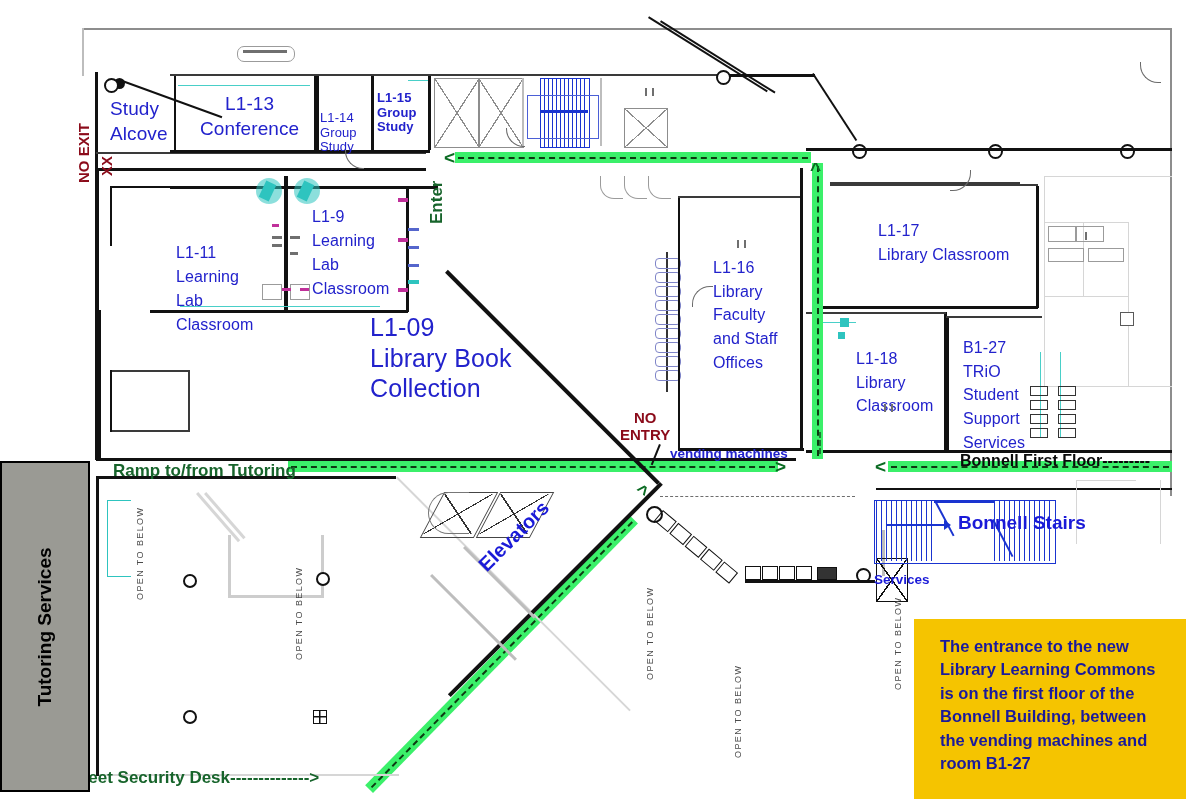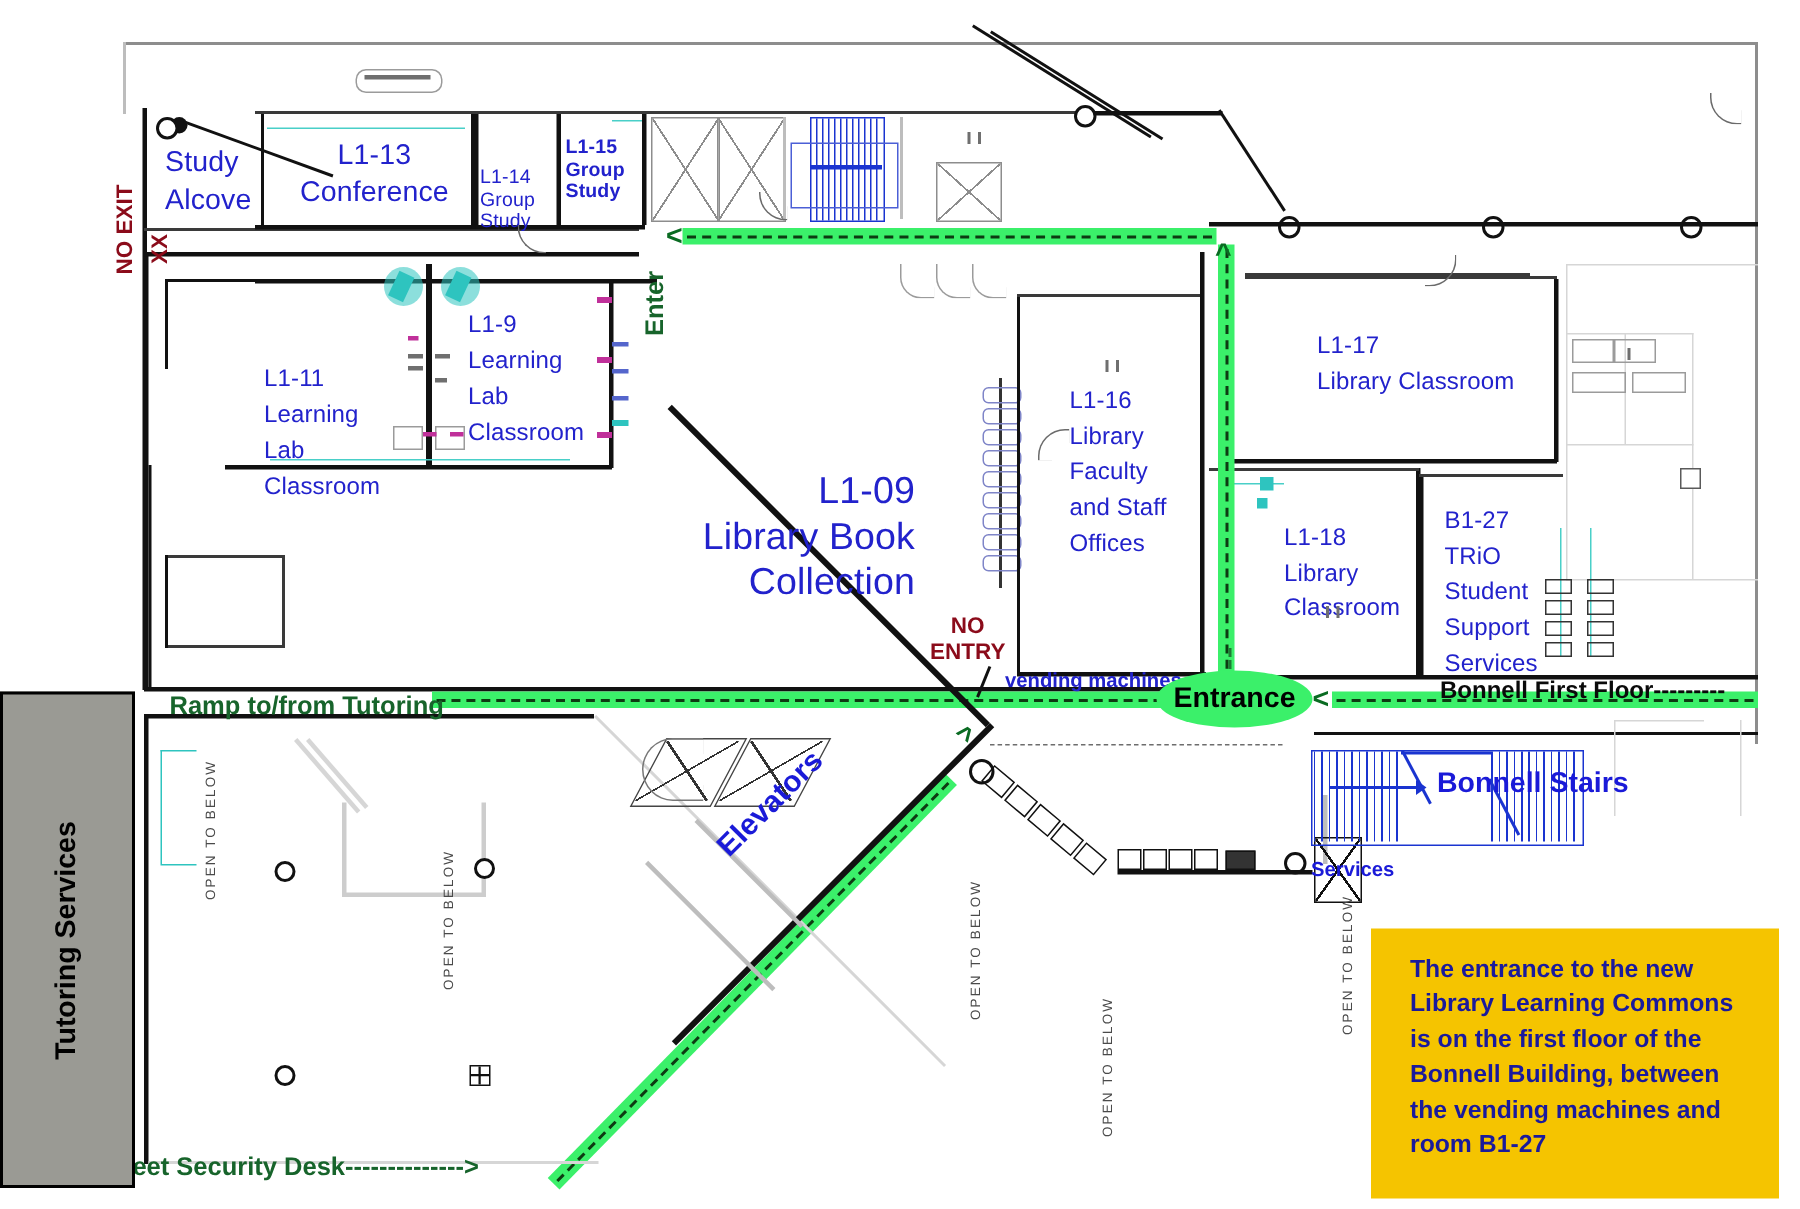--- a/index.html
+++ b/index.html
@@ -6,21 +6,21 @@
   body{width:1200px;height:806px;overflow:hidden;
        font-family:"Liberation Sans","DejaVu Sans",sans-serif;}
   #map{position:relative;width:1200px;height:806px;background:#ffffff;}
 
   
   .abs{position:absolute;}
   .lbl{position:absolute;white-space:pre-line;line-height:1.12;}
 
   
   .room{color:#2222cc;font-size:15px;letter-spacing:.1px;}
-  .room.big{font-size:25px;text-align:right;line-height:1.22;}
+  .room.big{font-size:25px;text-align:left;line-height:1.22;}
   .room.sm{font-size:13px;}
 
   
   .wall{position:absolute;background:#111;}
   .wall.thin{background:#3a3a3a;}
   .wall.gray{background:#8d8d8d;}
   .wall.lite{background:#bdbdbd;}
   .wall.ltest{background:#d6d6d6;}
 
   
@@ -401,23 +401,20 @@
   <div class="navtxt" style="left:8px;top:768px;"><span>---</span><span>17th Street Security Desk</span><span>--------------</span><span>&gt;</span></div>
 
   <div class="abs" style="left:960px;top:452px;display:flex;align-items:center;">
     <span style="color:#0a0a0a;font-weight:bold;font-size:16px;white-space:nowrap;">Bonnell First Floor</span>
     <span style="color:#0a0a0a;font-weight:bold;font-size:16px;">---------</span>
   </div>
 
   <div class="abs" style="left:670px;top:446px;color:#2222cc;font-weight:bold;font-size:13.5px;white-space:nowrap;">vending machines</div>
   <div class="wall abs" style="left:659px;top:444px;width:2px;height:22px;transform:rotate(22deg);transform-origin:top left;"></div>
 
-  <div class="oval" style="left:771px;top:447px;width:104px;height:38px;">
-    <span>Entrance</span>
-  </div>
 
   <div class="abs" style="left:958px;top:512px;color:#1a1ad8;font-weight:bold;font-size:19px;white-space:nowrap;">Bonnell Stairs</div>
 
   <div class="abs" style="left:874px;top:572px;color:#1a1ad8;font-weight:bold;font-size:13.5px;white-space:nowrap;">Services</div>
 
   <div class="abs rotneg45" style="left:474px;top:560px;color:#1a1ad8;font-weight:bold;font-size:20px;white-space:nowrap;">Elevators</div>
 
   <div class="otb rot90" style="left:135px;top:600px;">OPEN TO BELOW</div>
   <div class="otb rot90" style="left:294px;top:660px;">OPEN TO BELOW</div>
   <div class="otb rot90" style="left:645px;top:680px;">OPEN TO BELOW</div>

